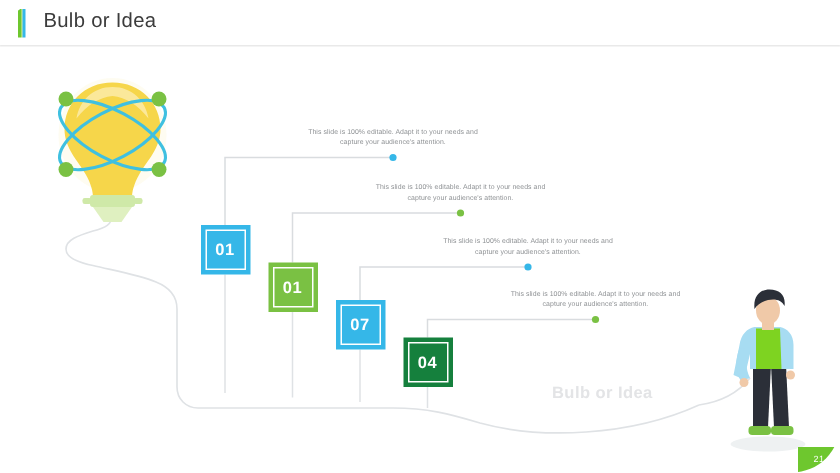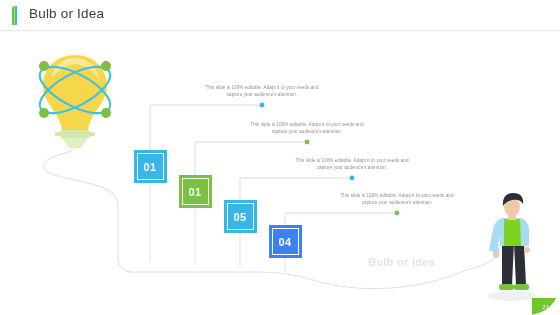--- a/index.html
+++ b/index.html
@@ -235,24 +235,24 @@
     <span class="num-label">01</span>
   </div>
 
   <div class="num-box" style="left:178.5px; top:175px; background:#7ac143;">
     <span class="inner"></span>
     <span class="num-label">01</span>
   </div>
 
   <div class="num-box" style="left:223.5px; top:200px; background:#35b7e8;">
     <span class="inner"></span>
-    <span class="num-label">05</span>
-  </div>
-
-  <div class="num-box" style="left:268.5px; top:225px; background:#3b82f6;">
+    <span class="num-label">07</span>
+  </div>
+
+  <div class="num-box" style="left:268.5px; top:225px; background:#15803d;">
     <span class="inner"></span>
     <span class="num-label">04</span>
   </div>
 
   <div id="footer-wedge"></div>
   <div id="page-badge">21</div>
 
 </div>
 
 </body></html>

